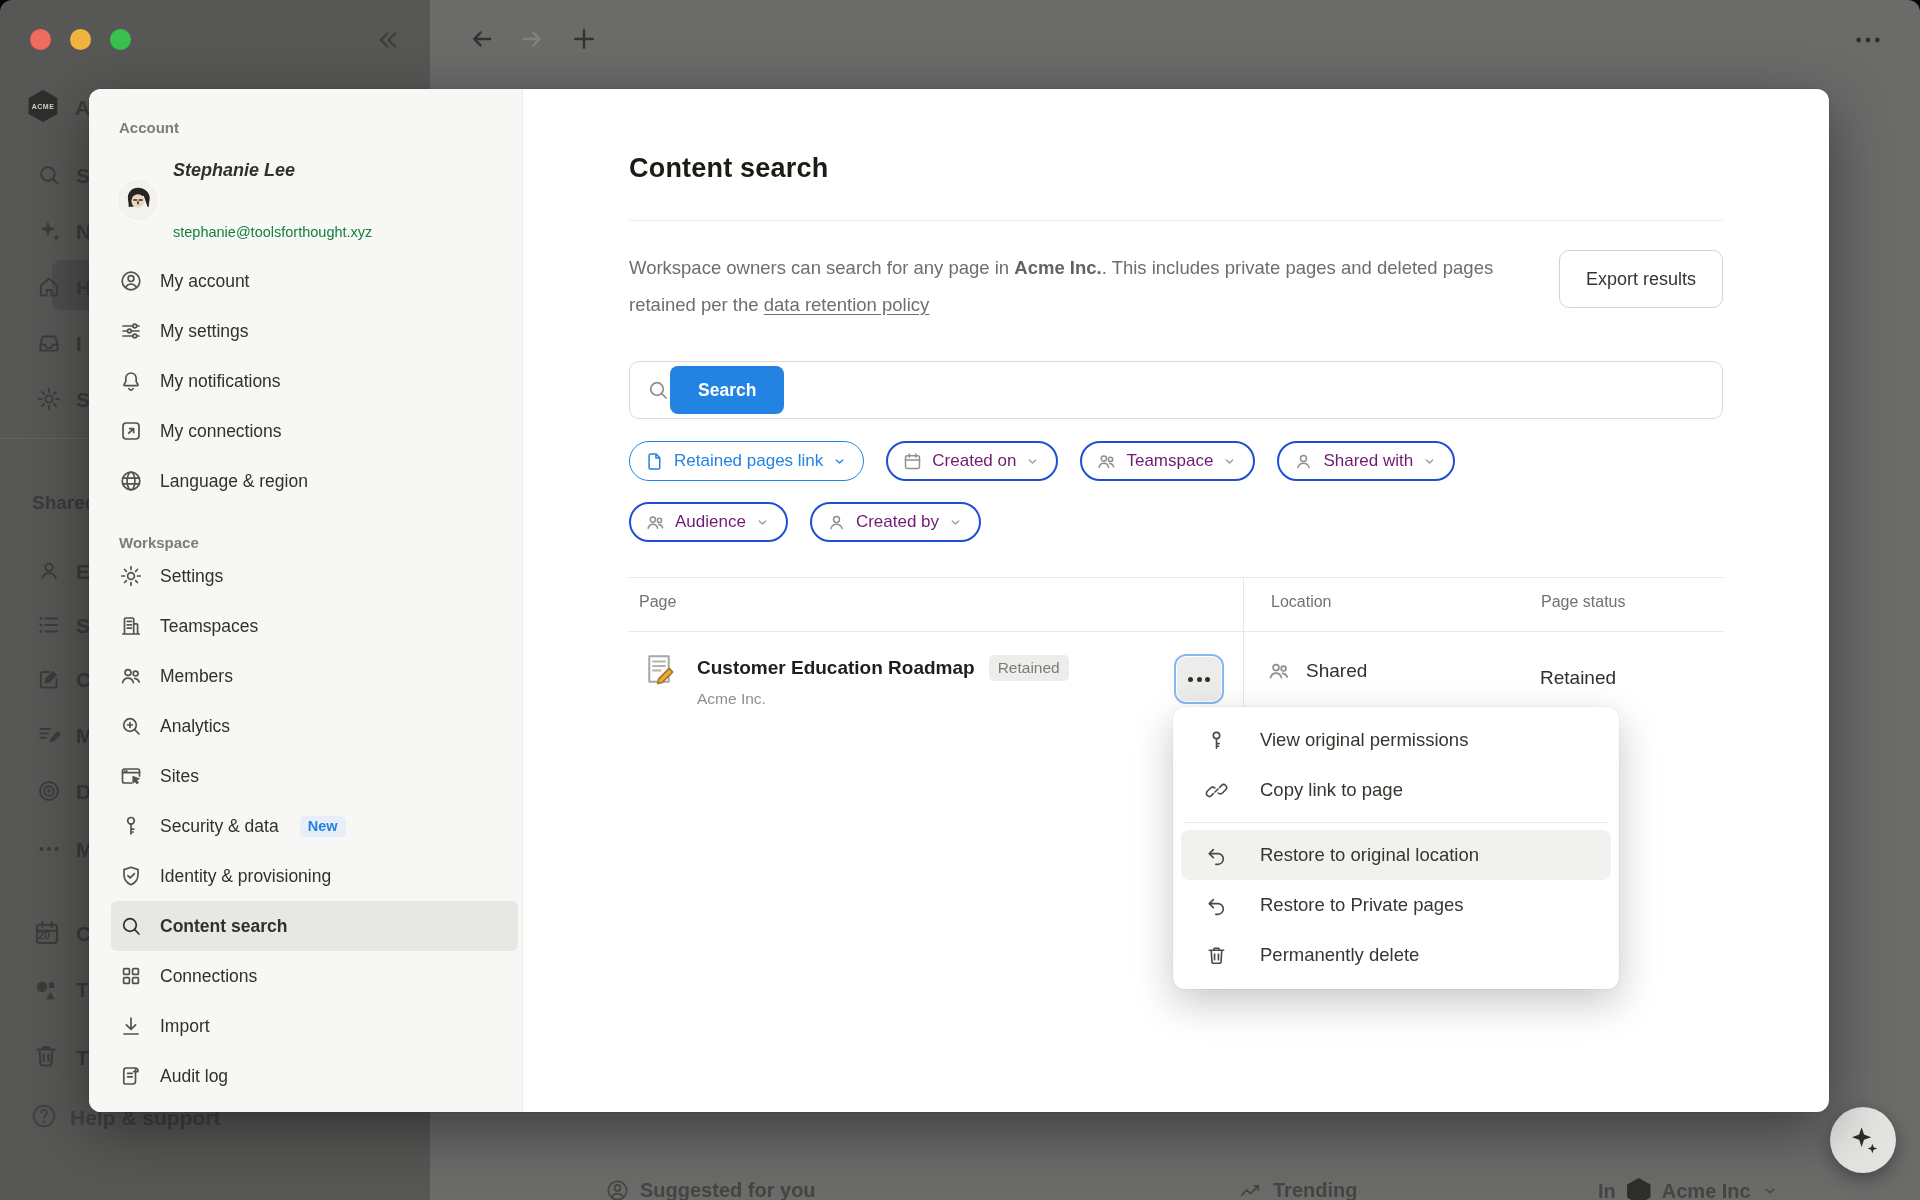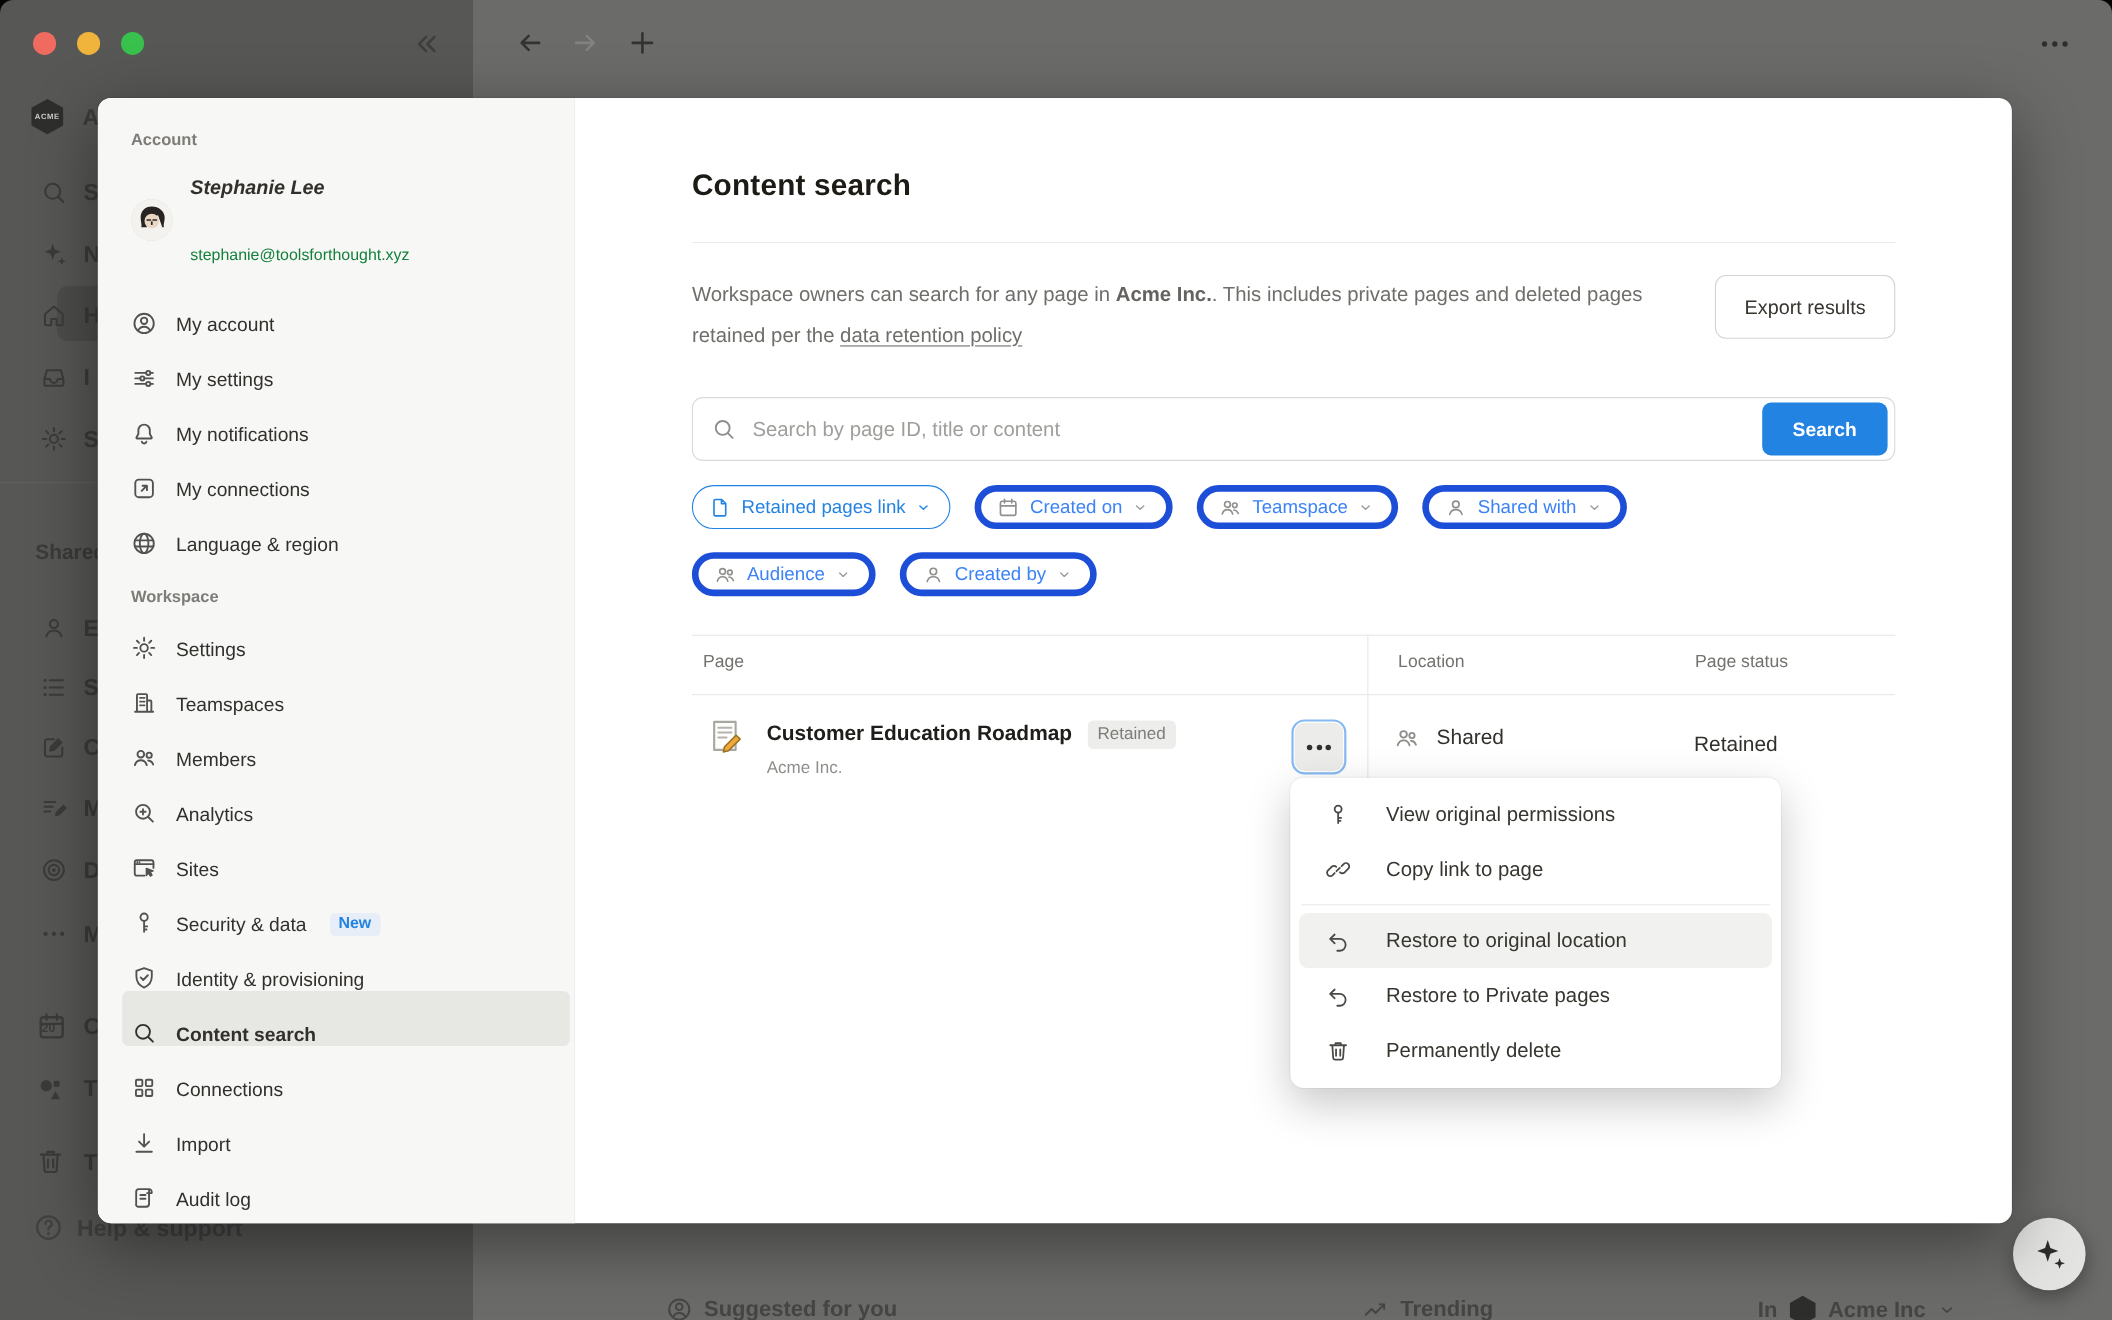--- a/index.html
+++ b/index.html
@@ -38,21 +38,21 @@
 
   
   .msb { width:434px; height:100%; background:#f7f7f5; border-right:1px solid #ebeae8;
          border-radius:12px 0 0 12px; padding:30px 4px 0 22px; overflow:hidden; }
   .msb-label { margin-left:8px; font-size:15px; font-weight:700; color:#7d7c78; }
   .user-row { display:flex; align-items:center; gap:16px; margin:22px 0 14px 8px; }
   .avatar { width:38px; height:38px; border-radius:50%; background:#f1efec;
             box-shadow:inset 0 0 0 1px rgba(0,0,0,.08); overflow:hidden; flex:none; }
   .user-name { font-size:18px; font-weight:700; color:#32302c; line-height:24px;font-style:italic; }
   .user-email { font-size:14.5px; color:#15803d; line-height:19px;margin-top:41px; }
-  .sb-item { display:flex; align-items:flex-end; gap:17px; height:50px; padding-left:8px;
+  .sb-item { display:flex; align-items:center; gap:17px; height:50px; padding-left:8px;
              border-radius:6px; color:#32302c; font-size:17.5px; }
   .sb-item .ic { color:#54524e; flex:none; }
   .sb-item.active { background:#e7e7e4; font-weight:700; }
   .msb-label.ws { margin-top:28px; }
   .badge-new { margin-left:4px; background:#e7eef8; color:#2383e2; font-size:14.5px;
                font-weight:600; padding:2px 8px 3px; border-radius:5px; }
 
   
   .mmain { position:relative; flex:1; height:100%; }
   .page-title { position:absolute; left:106px; top:64px; font-size:27px; font-weight:700;
@@ -70,22 +70,22 @@
                display:flex; align-items:center; padding:0 6px 0 16px; }
   .searchbar .ic { color:#8f8e8a; flex:none; }
   .searchbar input { flex:1; border:none; outline:none; font-size:18.5px; color:#32302c;
                      padding:0 14px; font-family:inherit; background:transparent; }
   .searchbar input::placeholder { color:#9f9e9b; }
   .search-btn { height:48px; padding:0 28px; background:#2383e2; color:#fff; border:none;
                 border-radius:8px; font-size:17.5px; font-weight:700; font-family:inherit; }
   .chips { position:absolute; left:106px; top:352px; display:flex; gap:22px; }
   .chips.row2 { top:413px; }
   .chip { height:40px; display:flex; align-items:center; gap:9px; padding:0 16px 0 14px;
-          border:6px solid #1d4ed8; border-radius:20px; background:#fff; font-size:17px;
-          color:#3b82f6; }
+          border:2px solid #1d4ed8; border-radius:20px; background:#fff; font-size:17px;
+          color:#701a75; }
   .chip .ic { color:#908f8b; }
   .chip .chev { color:#9b9a97; }
   .chip.active { border:1.4px solid #2383e2; color:#2383e2; }
   .chip.active .ic, .chip.active .chev { color:#2383e2; }
 
   
   .table { position:absolute; left:106px; right:106px; top:488px; }
   .t-top { position:absolute; left:0; right:0; top:0; height:1px; background:#e8e7e5; }
   .t-mid { position:absolute; left:0; right:0; top:54px; height:1px; background:#e8e7e5; }
   .t-vline { position:absolute; left:614px; top:0; width:1px; height:146px; background:#e8e7e5; }
@@ -580,21 +580,20 @@
       <div class="hr1"></div>
 
       <p class="desc"><span>Workspace owners can search for any page in </span><b>Acme Inc.</b><span>. This includes private pages and deleted pages retained per the </span><a>data retention policy</a></p>
 
       <button class="export-btn">Export results</button>
 
       <div class="searchbar">
         <svg class="ic" width="24" height="24">
             <use href="#i-search"></use>
           </svg>
-        <input type="text" placeholder="Search by page ID, title or content" style="">
         <button class="search-btn">Search</button>
       </div>
 
       <div class="chips">
         <div class="chip active">
           <svg class="ic" width="21" height="21">
               <use href="#i-doc"></use>
             </svg>
           <span>Retained pages link</span>
           <svg class="ic chev" width="15" height="15">

